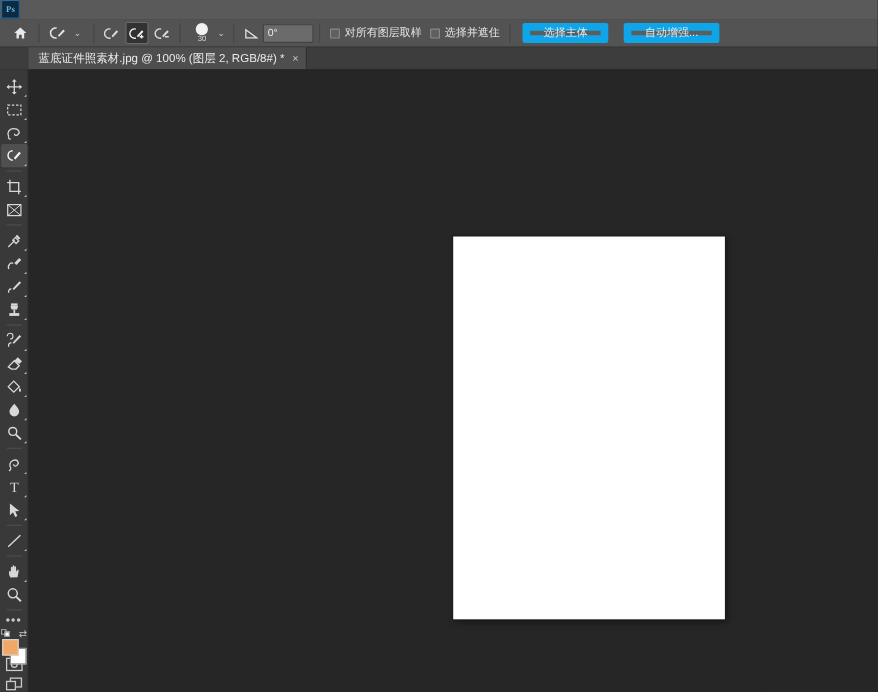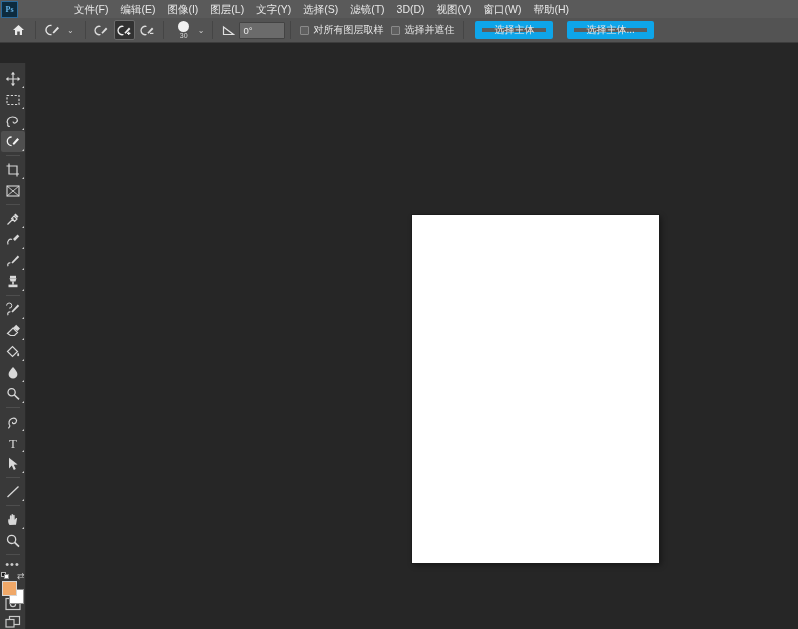--- a/index.html
+++ b/index.html
@@ -7,21 +7,21 @@
     width: 798px; height: 629px;
     background: #1e1e1e;
     font-family: "Liberation Sans", sans-serif;
     overflow: hidden;
   }
   #app { position: relative; width: 798px; height: 629px; background: #262626; }
 
   
   .menubar {
     position: absolute; top: 0; left: 0; width: 798px; height: 18px;
-    background: #5a5a5a; display: flex; align-items: center; gap: 44px;
+    background: #5a5a5a; display: flex; align-items: flex-start;
   }
   .ps-logo {
     width: 17px; height: 17px; margin-left: 1px; margin-right: 6px;
     background: #0d2b3e; border: 1px solid #2b6a9b;
     display: flex; align-items: center; justify-content: center;
     color: #63b3e8; font-size: 8px; font-weight: bold;
     font-family: "Liberation Serif", serif;
   }
   .menu-item {
     padding: 0 6px; height: 18px; line-height: 18px;
@@ -153,33 +153,20 @@
     box-shadow: 0 0 0 1px #1c1c1c, 2px 2px 6px rgba(0,0,0,0.45);
   }
 </style>
 </head>
 <body>
 
 <div id="app" style="background: rgb(38, 38, 38);">
 
   <div class="menubar" style="background: rgb(90, 90, 90);">
     <div class="ps-logo">Ps</div>
-    <div id="menu-items" style="display:flex;align-items:center;">
-        <div class="menu-item">文件(F)</div>
-        <div class="menu-item">编辑(E)</div>
-        <div class="menu-item">图像(I)</div>
-        <div class="menu-item">图层(L)</div>
-        <div class="menu-item">文字(Y)</div>
-        <div class="menu-item">选择(S)</div>
-        <div class="menu-item">滤镜(T)</div>
-        <div class="menu-item">3D(D)</div>
-        <div class="menu-item">视图(V)</div>
-        <div class="menu-item">窗口(W)</div>
-        <div class="menu-item">帮助(H)</div>
-      </div>
   </div>
 
   <div class="optionsbar">
 
     <div class="home-btn">
       <svg width="13" height="12" viewBox="0 0 13 12">
         <path d="M6.5 1 L12 6 H10 V11 H7.8 V7.6 H5.2 V11 H3 V6 H1 Z" fill="#eaeaea"></path>
       </svg>
     </div>
 
@@ -243,23 +230,29 @@
     </div>
 
     <div class="chk-group">
       <div class="chkbox"></div>
       <span class="chk-label">选择并遮住</span>
     </div>
 
     <div class="opt-sep"></div>
 
     <div class="opt-button" style="margin-left:6px;">选择主体</div>
-    <div class="opt-button" style="margin-left:14px;">选择主体...</div>
+    <div class="opt-button" style="margin-left:14px;">自动增强...</div>
   </div>
 
+  <div class="tabbar">
+    <div class="doc-tab">
+      <span>蓝底证件照素材.jpg @ 100% (图层 2, RGB/8#) *</span>
+      <span class="tab-close">×</span>
+    </div>
+  </div>
 
   <div class="toolbar">
     <div id="tool-list" style="display:flex;flex-direction:column;align-items:center;">
         <div class="tool">
           <svg width="16" height="16" viewBox="0 0 16 16">
             <path d="M8 1.5 V14.5 M1.5 8 H14.5" stroke="#d8d8d8" stroke-width="1.2"></path>
             <path d="M8 1 l2.2 2.4 h-4.4 Z M8 15 l2.2 -2.4 h-4.4 Z M1 8 l2.4 -2.2 v4.4 Z M15 8 l-2.4 -2.2 v4.4 Z" fill="#d8d8d8"></path>
           </svg>
           <span class="corner"></span>
         </div>

